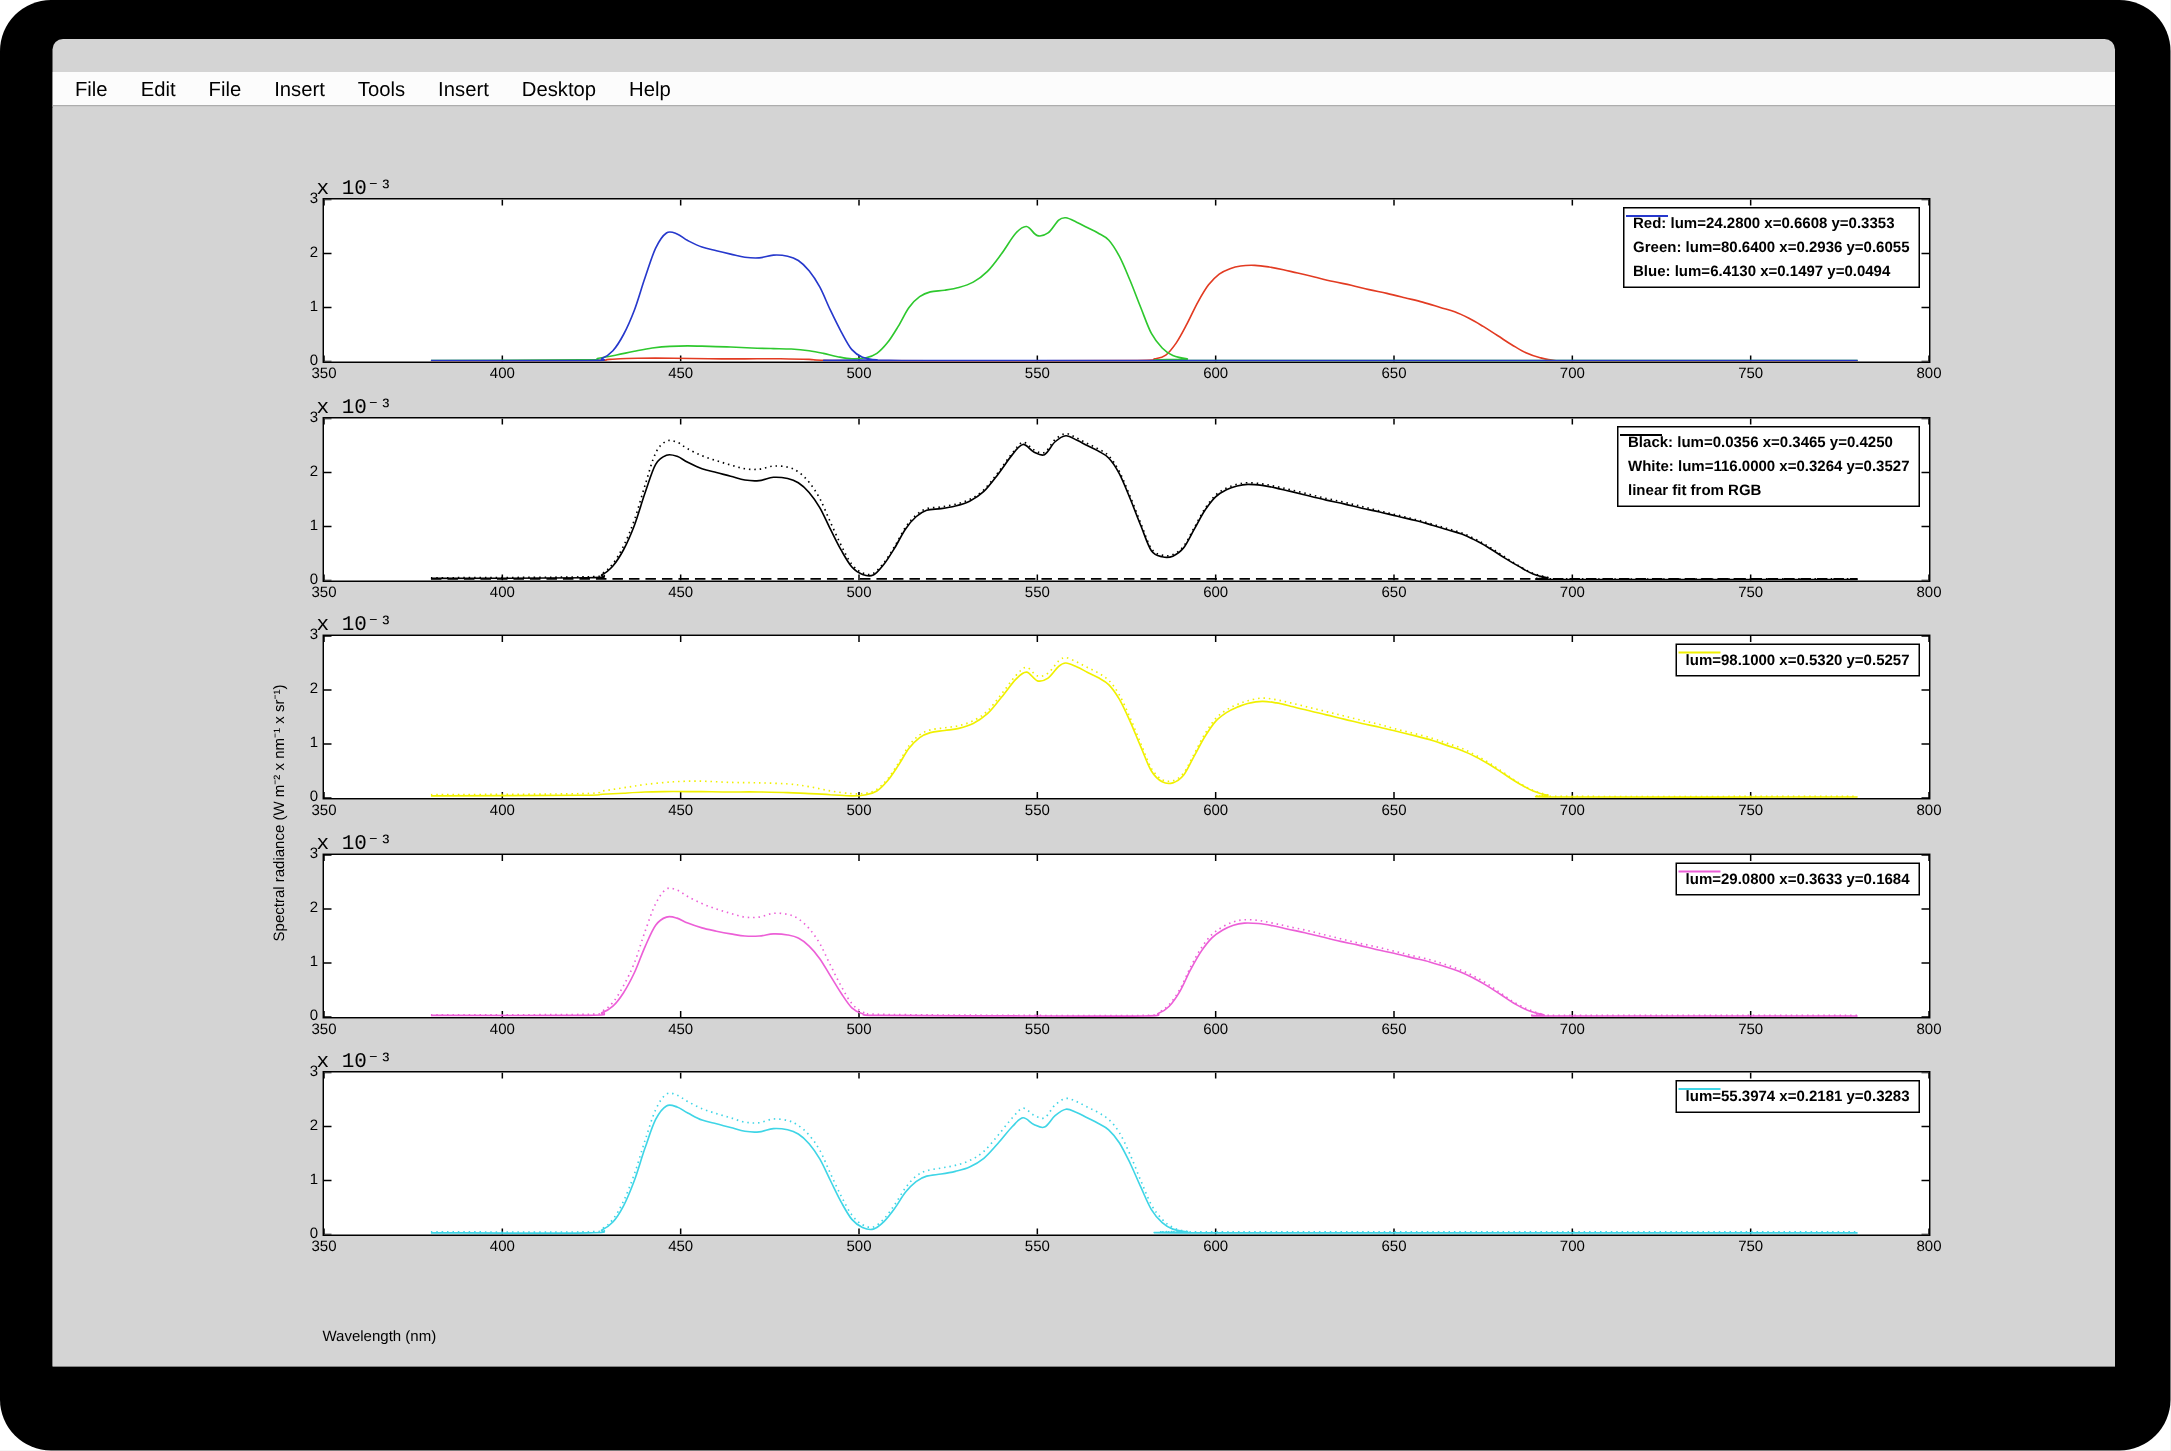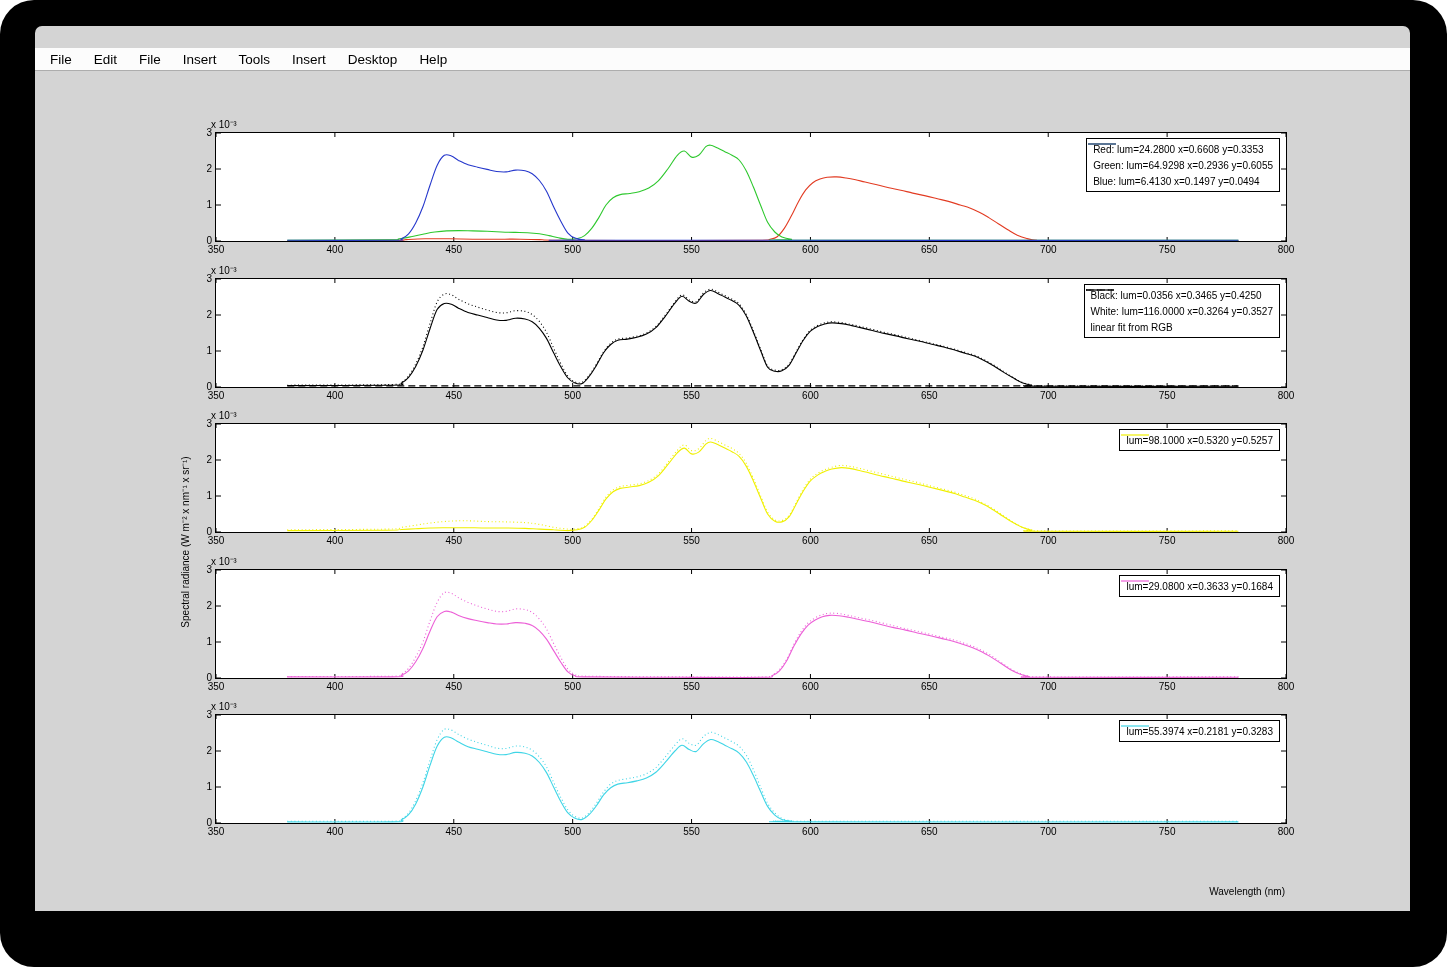--- a/index.html
+++ b/index.html
@@ -14,26 +14,26 @@
   .light.green{background:radial-gradient(circle at 35% 30%,#b4f0a0,#3fba3d 60%);border:1px solid #2f8f2e;}
   .win-title{position:absolute;left:0;top:0;width:100%;height:21px;line-height:21px;text-align:center;font-size:13px;color:#2a2a2a;}
   .menu-bar{position:absolute;left:0;top:22px;width:100%;height:23px;background:#fcfcfc;border-bottom:1px solid #adadad;display:flex;align-items:center;padding-left:4px;box-sizing:border-box;}
   .menu-item{padding:0 11px;font-size:13.5px;color:#000;}
   .canvas{position:absolute;left:0;top:46px;width:100%;height:839px;background:#d4d4d4;}
   .fig-title{position:absolute;left:180px;top:86px;width:1070px;text-align:center;font-size:11px;color:#000;}
   .subplot{position:absolute;background:#fff;border:1px solid #000;}
   .subplot svg{position:absolute;left:0;top:0;overflow:hidden;}
   .xtick{position:absolute;width:34px;margin-left:-17px;text-align:center;font-size:10px;color:#000;}
   .ytick{position:absolute;width:24px;left:-28px;text-align:right;font-size:10px;color:#000;}
-  .exp{position:absolute;top:-16px;left:-5px;font-size:10px;color:#000;}
+  .exp{position:absolute;top:-16px;left:-5px;font-size:14px;color:#000;font-family:Liberation Mono, monospace;}
   .legend{position:absolute;top:5px;right:6px;background:#fff;border:1px solid #000;padding:2px 6px;display:flex;flex-direction:column;}
   .legend-row{display:flex;align-items:center;gap:5px;height:16px;}
-  .legend-row span{font-size:10px;white-space:nowrap;color:#000;}
+  .legend-row span{font-size:10px;white-space:nowrap;color:#000;font-weight:bold;}
   .ylab{position:absolute;left:30px;top:463px;width:240px;text-align:center;font-size:10px;color:#000;transform:rotate(-90deg);}
-  .xlab{position:absolute;left:180px;top:814px;width:1070px;text-align:right;font-size:10px;color:#000;}
+  .xlab{position:absolute;left:180px;top:814px;width:1070px;text-align:left;font-size:10px;color:#000;}
 </style>
 </head>
 <body>
 
 <div class="screen">
   <div class="window">
     <div class="menu-bar">
         <span class="menu-item">File</span>
         <span class="menu-item">Edit</span>
         <span class="menu-item">File</span>
@@ -100,21 +100,21 @@
             <div class="legend-row">
               <svg width="30" height="10">
                 <line x1="1" y1="5" x2="29" y2="5" stroke="#e23b22" stroke-width="1.2"></line>
               </svg>
               <span>Red: lum=24.2800 x=0.6608 y=0.3353</span>
             </div>
             <div class="legend-row">
               <svg width="30" height="10">
                 <line x1="1" y1="5" x2="29" y2="5" stroke="#2ec82e" stroke-width="1.2"></line>
               </svg>
-              <span>Green: lum=64.9298 x=0.2936 y=0.6055</span>
+              <span>Green: lum=80.6400 x=0.2936 y=0.6055</span>
             </div>
             <div class="legend-row">
               <svg width="30" height="10">
                 <line x1="1" y1="5" x2="29" y2="5" stroke="#2638cc" stroke-width="1.2"></line>
               </svg>
               <span>Blue: lum=6.4130 x=0.1497 y=0.0494</span>
             </div>
           </div>
         </div>
         <div class="subplot" style="left: 180px; top: 206px; width: 1070px; height: 108px;">

